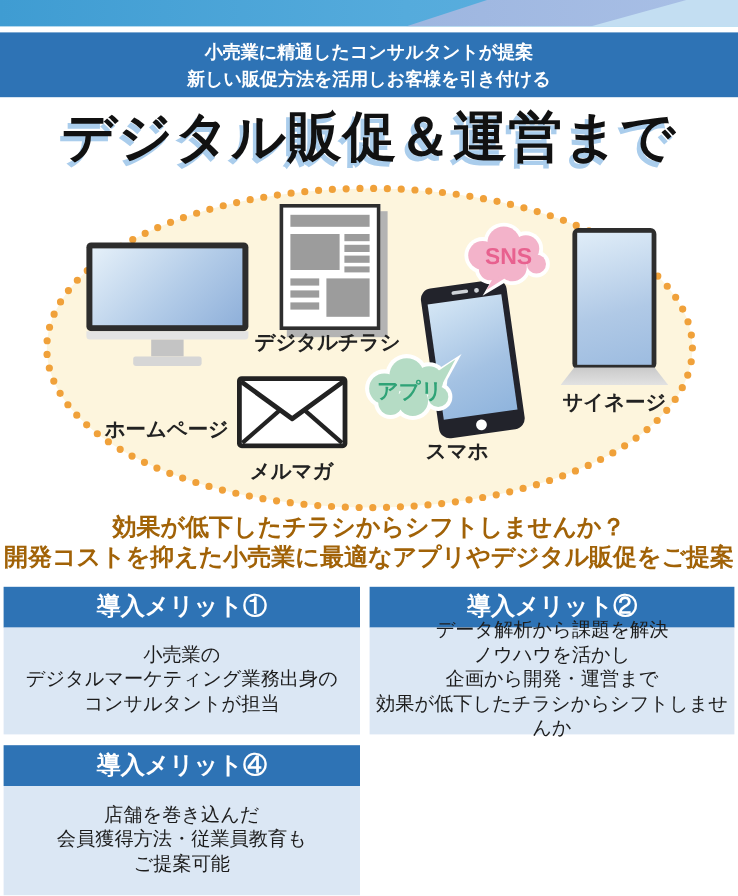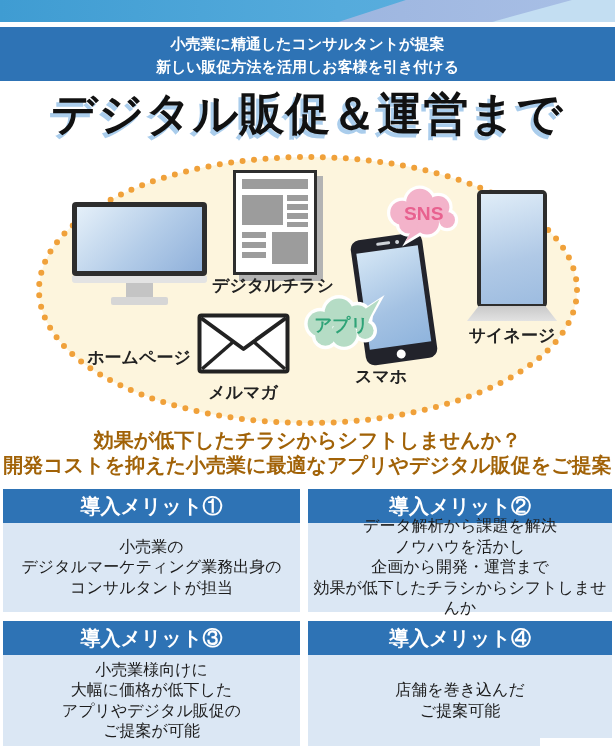--- a/index.html
+++ b/index.html
@@ -242,34 +242,26 @@
     <div class="merit-box row1">
       <div class="merit-head">導入メリット②</div>
       <div class="merit-body">
         <div>データ解析から課題を解決</div>
         <div>ノウハウを活かし</div>
         <div>企画から開発・運営まで</div>
         <div>効果が低下したチラシからシフトしませんか</div>
       </div>
     </div>
 
-    <div class="merit-box row2">
-      <div class="merit-head">導入メリット③</div>
-      <div class="merit-body">
-        <div>小売業様向けに</div>
-        <div>大幅に価格が低下した</div>
-        <div>アプリやデジタル販促の</div>
-        <div>ご提案が可能</div>
-      </div>
-    </div>
 
     <div class="merit-box row2">
       <div class="merit-head">導入メリット④</div>
       <div class="merit-body">
         <div>店舗を巻き込んだ</div>
+        <div>会員獲得方法・従業員教育も</div>
         <div>ご提案可能</div>
       </div>
     </div>
 
   </div>
 
   <div class="corner-notch"></div>
 
 </div>
 

